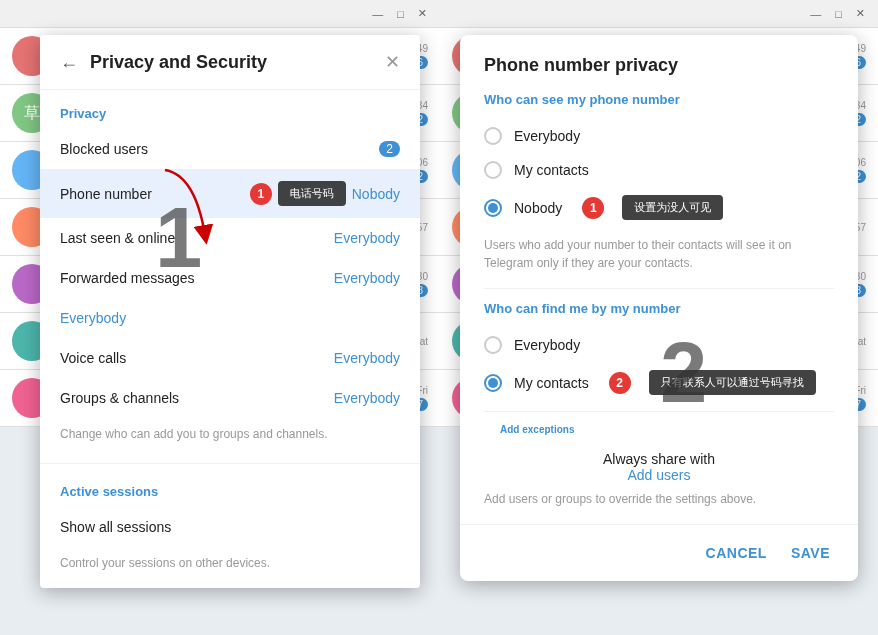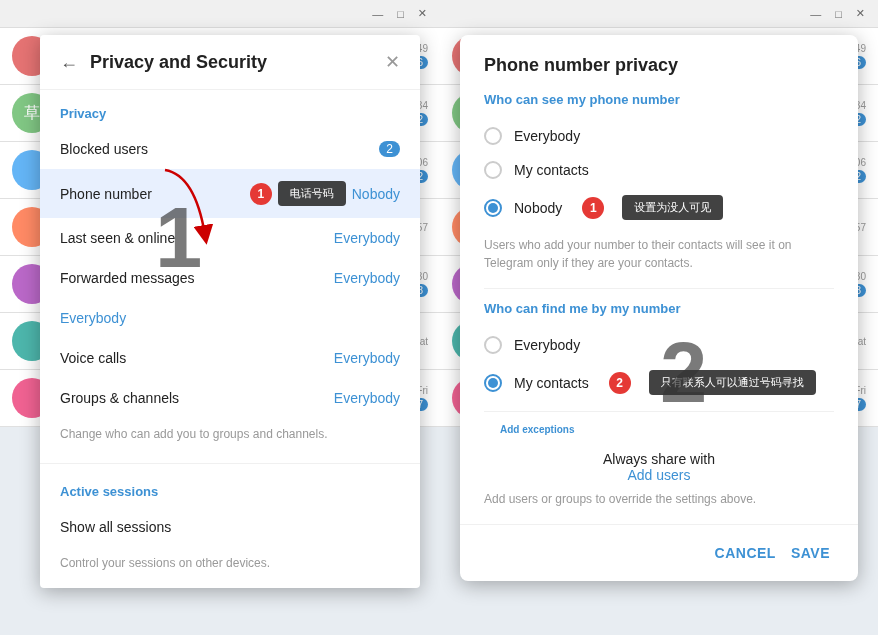--- a/index.html
+++ b/index.html
@@ -267,21 +267,21 @@
       font-size: 12px;
       color: #999;
       margin-bottom: 16px;
       line-height: 1.4;
     }
 
     .dialog-footer {
       display: flex;
       justify-content: flex-end;
       padding: 12px 24px;
-      gap: 7px;
+      gap: 16px;
       border-top: 1px solid #f0f0f0;
     }
 
     .btn-cancel {
       font-size: 14px;
       font-weight: 600;
       color: #3d91d4;
       cursor: pointer;
       padding: 8px 4px;
       letter-spacing: 0.5px;

